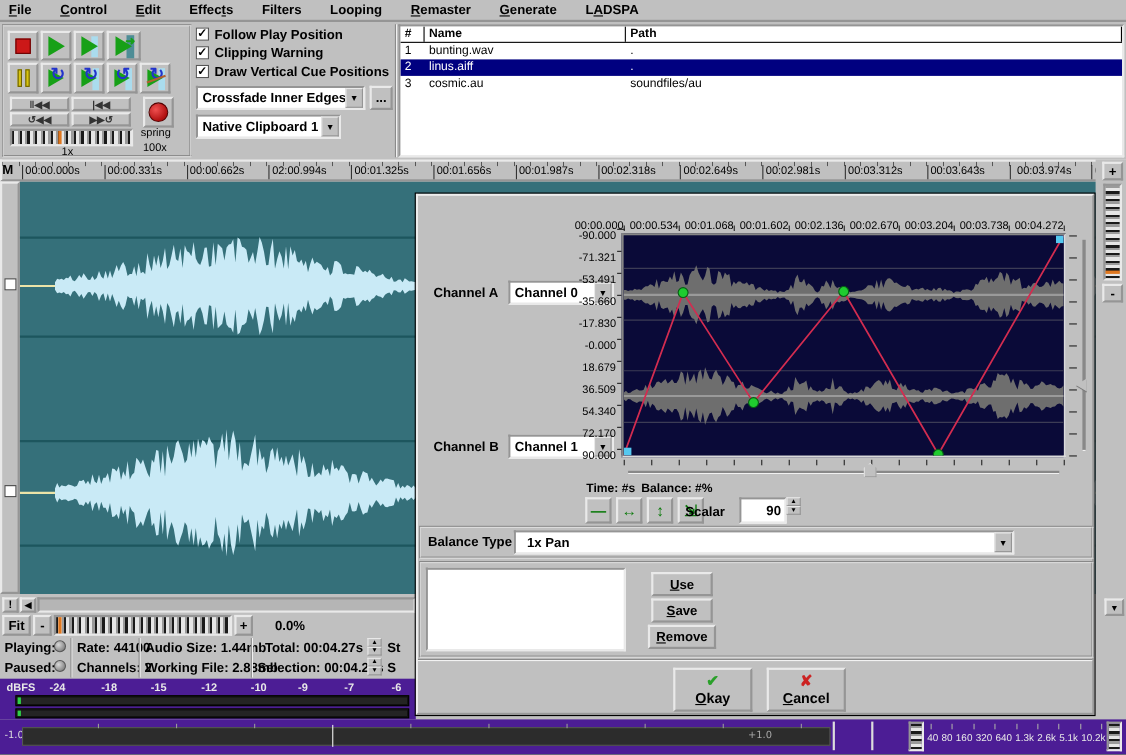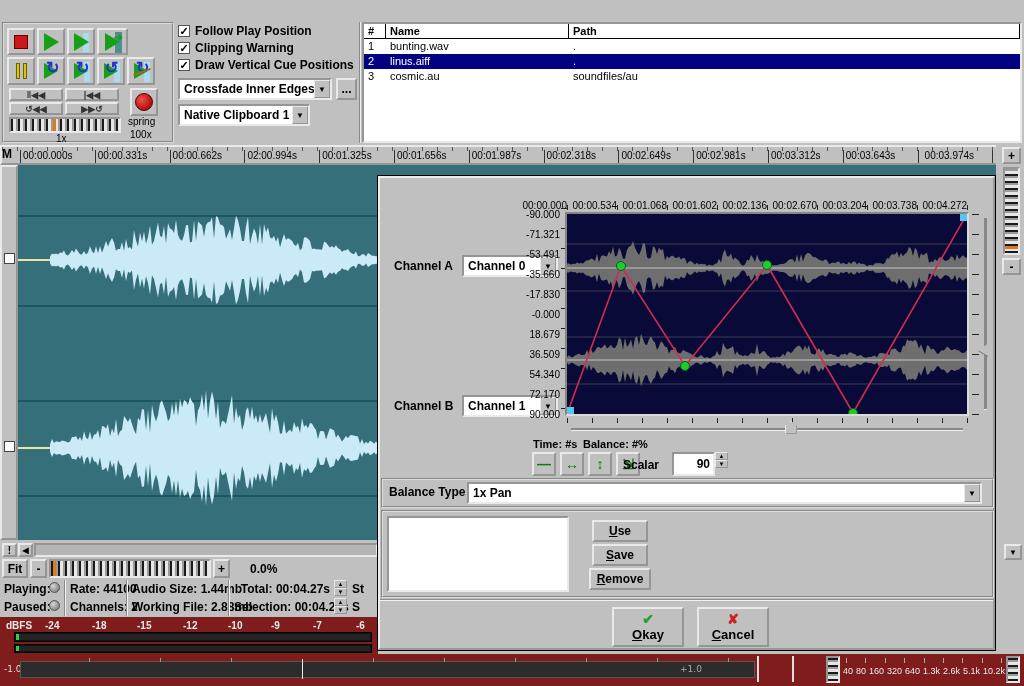--- a/index.html
+++ b/index.html
@@ -48,38 +48,49 @@
   .dlg-title{position:absolute;left:0;top:0;width:100%;height:16px;background:#000;color:#fff;
              font:12px "DejaVu Sans Mono",monospace;text-align:center;line-height:16px;}
   .axlab{position:absolute;font-size:10px;white-space:nowrap;}
   .ytick{position:absolute;width:7px;height:1px;background:#222;}
   .xtickm{position:absolute;width:1px;height:5px;background:#222;}
   .graph-frame{position:absolute;border:2px inset #dadada;background:#0a0a38;}
   .hint{position:absolute;font-weight:bold;font-size:11px;}
   .toolbtn{width:24px;height:24px;color:#0c7a0c;font-size:14px;font-weight:bold;}
   .bigbtn{flex-direction:column;gap:1px;font-size:13px;}
   .bigbtn .ic{font-size:14px;line-height:13px;}
-  .black-panel{background:#7f1d1d;}
+  .black-panel{background:#4c1d95;}
   .mtick{position:absolute;color:#e8e8e8;font-size:10px;font-weight:bold;}
   .meterbar{position:absolute;background:#242424;border:1px solid #000;box-shadow:inset 0 0 0 1px #111;}
   .meterbar .gseg{position:absolute;left:1px;top:1px;bottom:1px;width:3px;background:#2fd048;}
   .bb-label{position:absolute;color:#ddd;font-size:9px;font-family:"DejaVu Sans",sans-serif;}
   .freq-row{position:absolute;display:flex;justify-content:space-between;color:#e8e8e8;font-size:9px;}
   .freq-ticks{position:absolute;display:flex;justify-content:space-between;}
   .freq-ticks i{width:1px;height:5px;background:#aaa;}
   .thumb-left{width:0;height:0;border-top:6px solid transparent;border-bottom:6px solid transparent;border-right:10px solid #c0c0c0;
               filter:drop-shadow(0 1px 0 #777);}
   .slider-line{background:#888;border-bottom:1px solid #f0f0f0;}
   u{text-decoration:underline;}
 </style>
 </head>
 <body>
 
 <div class="screen">
 
+  <div class="menu-bar" id="menu-bar">
+      <span class="menu-item"><u>F</u>ile</span>
+      <span class="menu-item"><u>C</u>ontrol</span>
+      <span class="menu-item"><u>E</u>dit</span>
+      <span class="menu-item">Effec<u>t</u>s</span>
+      <span class="menu-item">Filters</span>
+      <span class="menu-item">Looping</span>
+      <span class="menu-item"><u>R</u>emaster</span>
+      <span class="menu-item"><u>G</u>enerate</span>
+      <span class="menu-item">L<u>A</u>DSPA</span>
+    </div>
 
   <div class="abs panel-groove" style="left:2px;top:22px;width:172px;height:121px;">
     <div class="abs btn" style="left:3px;top:4px;width:28px;height:27px;">
       <span style="width:14px;height:14px;background:#cc1818;border:1px solid #660000;"></span>
     </div>
     <div class="abs btn" style="left:33px;top:4px;width:28px;height:27px;">
       <span style="width:0;height:0;border-left:15px solid #17a017;border-top:9px solid transparent;border-bottom:9px solid transparent;"></span>
     </div>
     <div class="abs btn" style="left:63px;top:4px;width:28px;height:27px;">
       <span style="position:absolute;right:4px;top:3px;width:6px;height:19px;background:#aadcee;"></span>
@@ -441,21 +452,21 @@
     <div class="abs" style="left:292px;top:274px;width:56px;height:24px;display:flex;text-align:right;">
       <span class="combo" style="flex:1;justify-content:flex-end;padding-right:3px;">90</span>
       <span class="spin">
           <span class="btn">▲</span>
           <span class="btn">▼</span>
         </span>
     </div>
 
     <div class="abs panel-groove" style="left:1px;top:300px;width:613px;height:30px;"></div>
     <div class="abs" style="left:9px;top:307px;font-weight:bold;font-size:12px;">Balance Type</div>
-    <div class="abs combo" style="left:87px;top:304px;width:515px;height:22px;">
+    <div class="abs combo" style="left:87px;top:304px;width:455px;height:22px;padding-left:6px;">
       <span class="ctext">1x Pan</span>
       <span class="carrow">▼</span>
     </div>
 
     <div class="abs panel-groove" style="left:1px;top:332px;width:613px;height:88px;"></div>
     <div class="abs sunken" style="left:7px;top:338px;width:182px;height:76px;background:#fff;"></div>
     <div id="preset-btns">
         <div class="abs btn" style="left: 212px; top: 342px; width: 56px; height: 22px;"><u>U</u>se</div>
         <div class="abs btn" style="left: 212px; top: 366px; width: 56px; height: 22px;"><u>S</u>ave</div>
         <div class="abs btn" style="left: 209px; top: 390px; width: 62px; height: 22px;"><u>R</u>emove</div>

